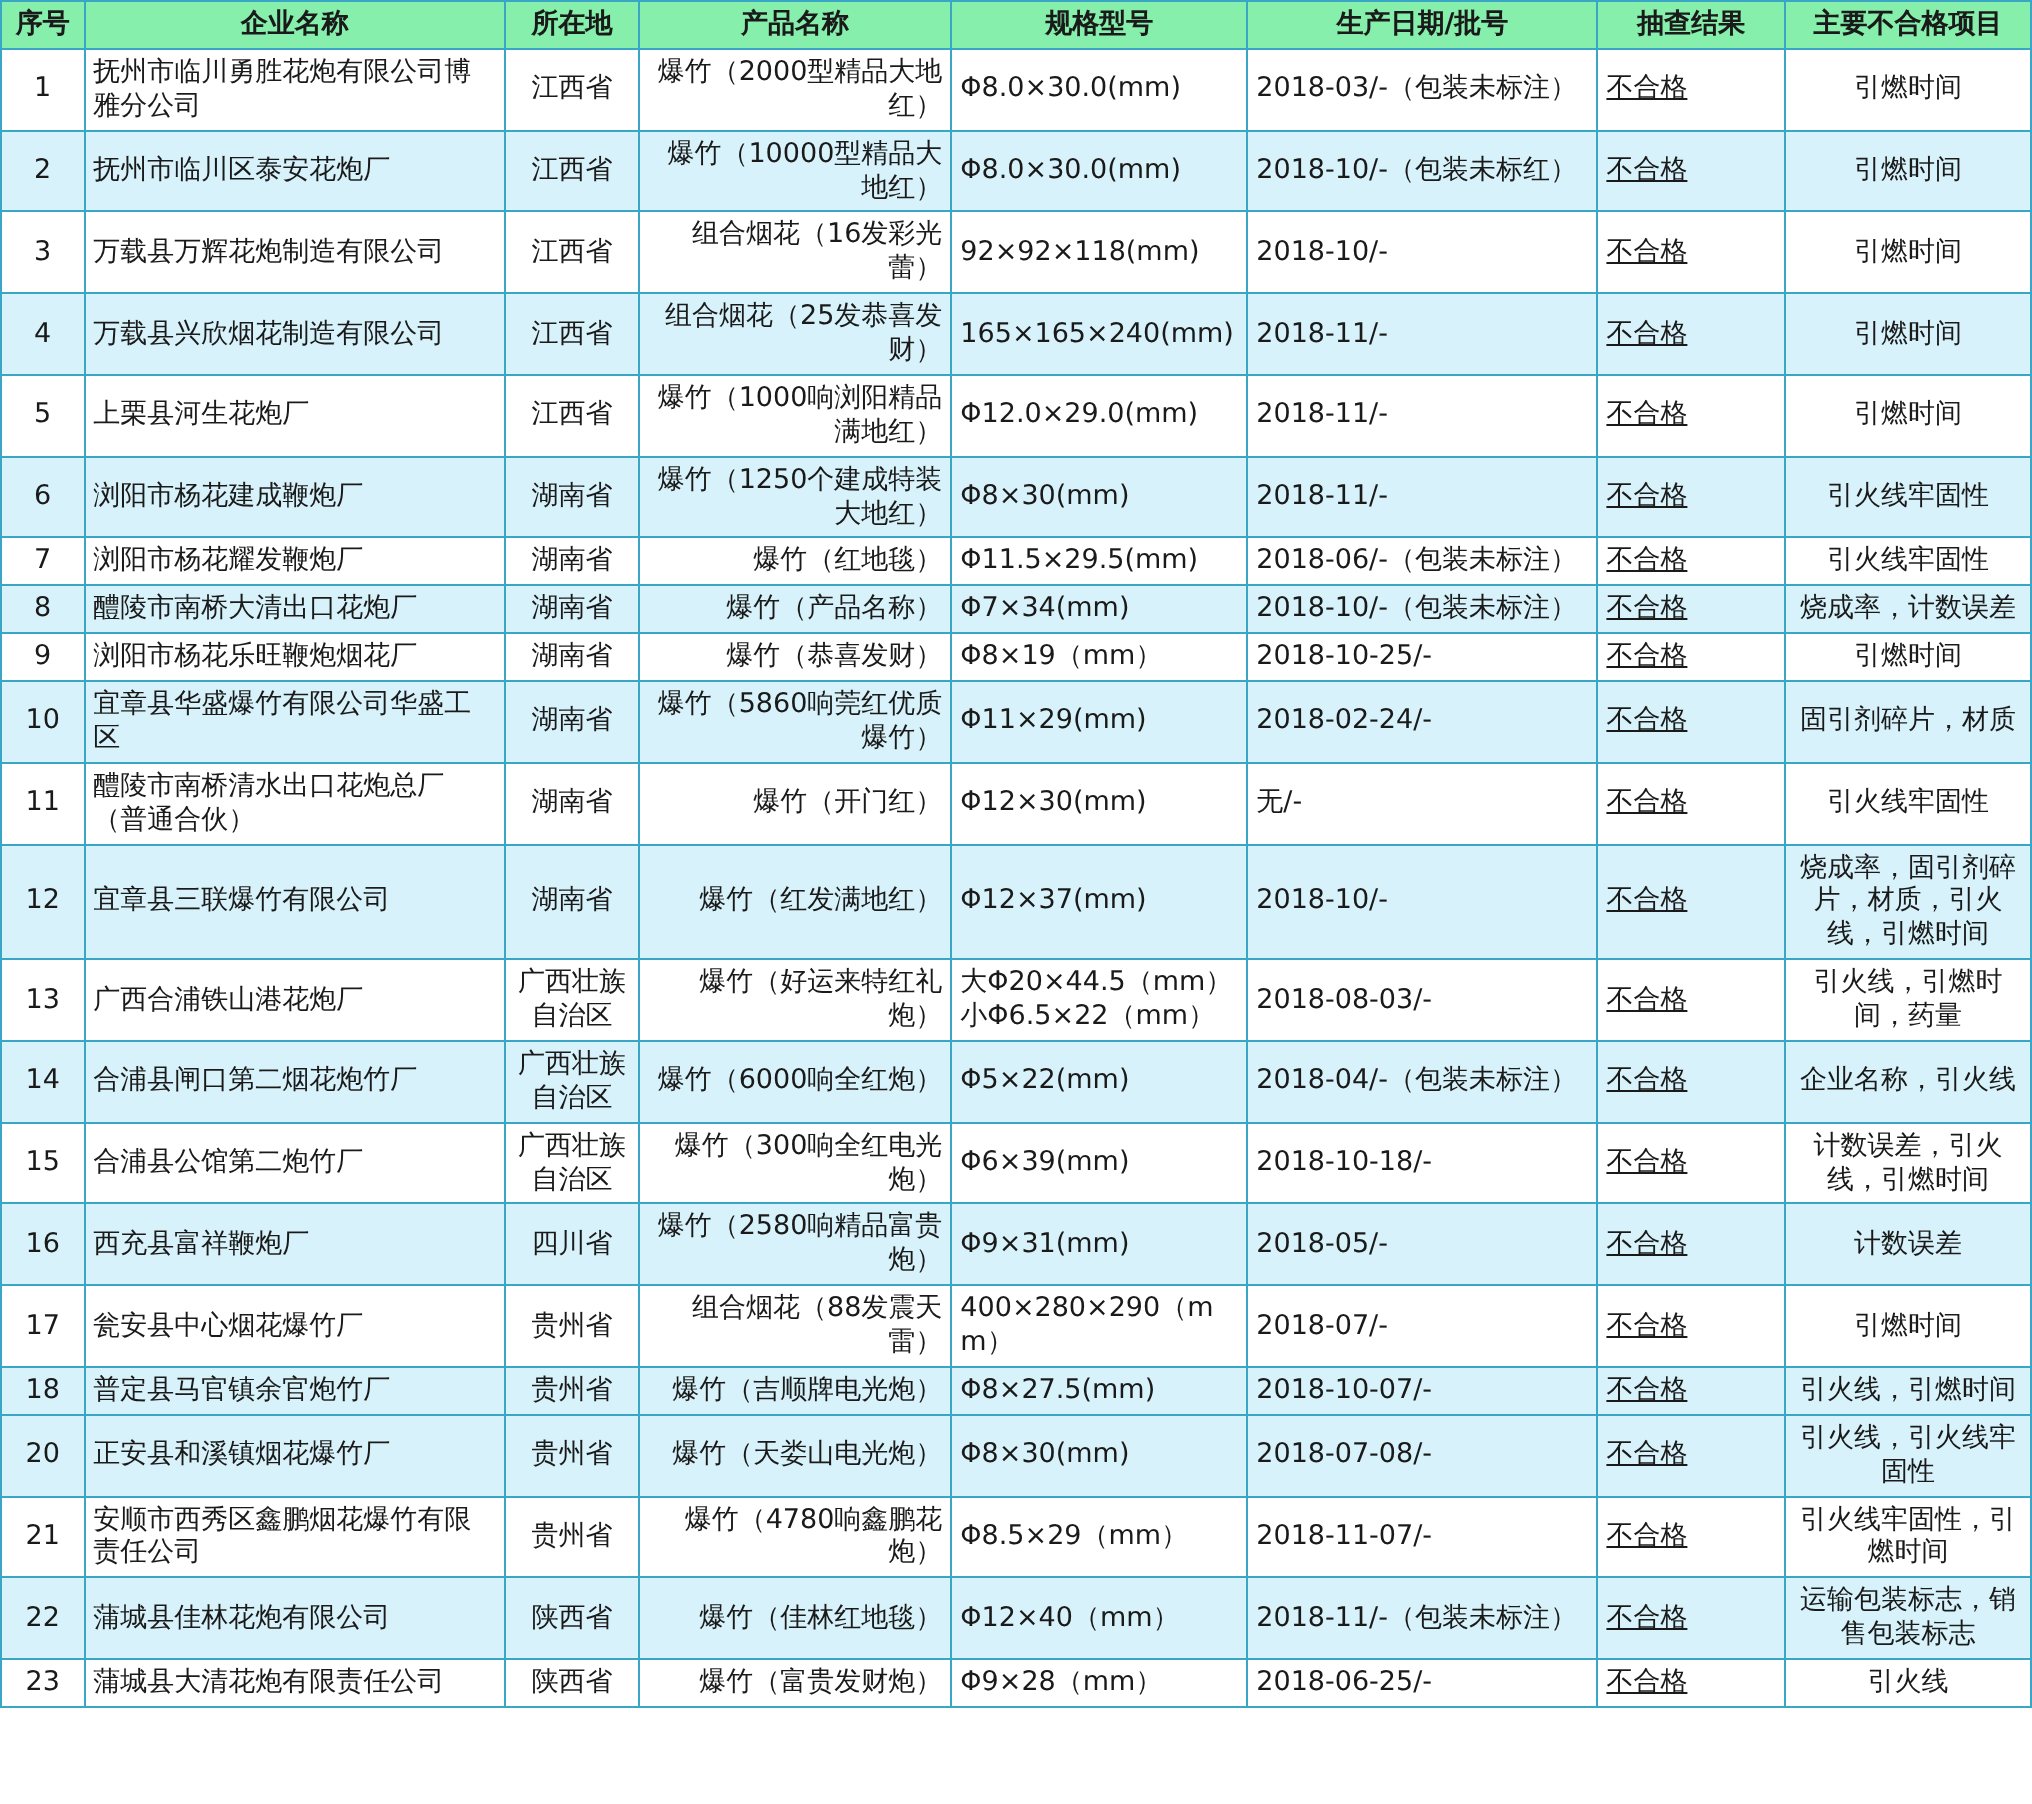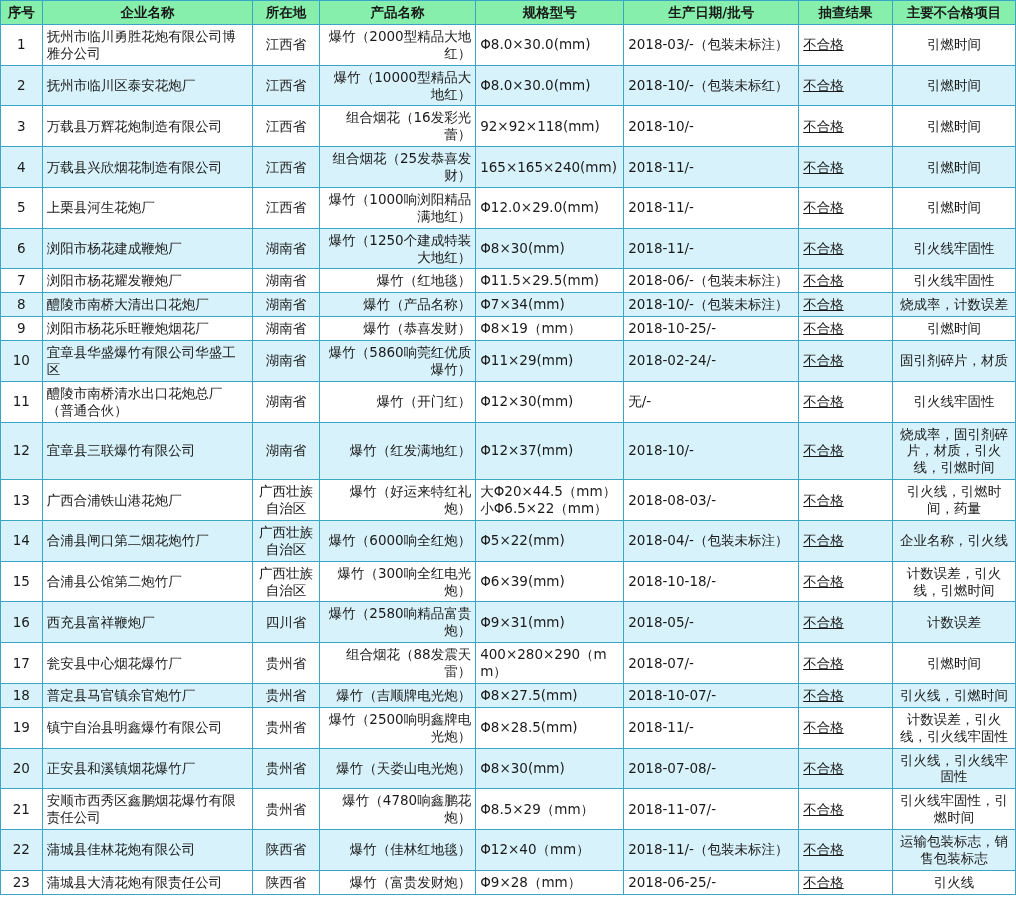--- a/index.html
+++ b/index.html
@@ -263,30 +263,20 @@
         <tr class="odd">
           <td class="c-idx">18</td>
           <td class="c-name">普定县马官镇余官炮竹厂</td>
           <td class="c-loc">贵州省</td>
           <td class="c-prod">爆竹（吉顺牌电光炮）</td>
           <td class="c-spec">Φ8×27.5(mm)</td>
           <td class="c-date">2018-10-07/-</td>
           <td class="c-result">不合格</td>
           <td class="c-item">引火线，引燃时间</td>
         </tr>
-        <tr class="even">
-          <td class="c-idx">19</td>
-          <td class="c-name">镇宁自治县明鑫爆竹有限公司</td>
-          <td class="c-loc">贵州省</td>
-          <td class="c-prod">爆竹（2500响明鑫牌电光炮）</td>
-          <td class="c-spec">Φ8×28.5(mm)</td>
-          <td class="c-date">2018-11/-</td>
-          <td class="c-result">不合格</td>
-          <td class="c-item">计数误差，引火线，引火线牢固性</td>
-        </tr>
         <tr class="odd">
           <td class="c-idx">20</td>
           <td class="c-name">正安县和溪镇烟花爆竹厂</td>
           <td class="c-loc">贵州省</td>
           <td class="c-prod">爆竹（天娄山电光炮）</td>
           <td class="c-spec">Φ8×30(mm)</td>
           <td class="c-date">2018-07-08/-</td>
           <td class="c-result">不合格</td>
           <td class="c-item">引火线，引火线牢固性</td>
         </tr>

